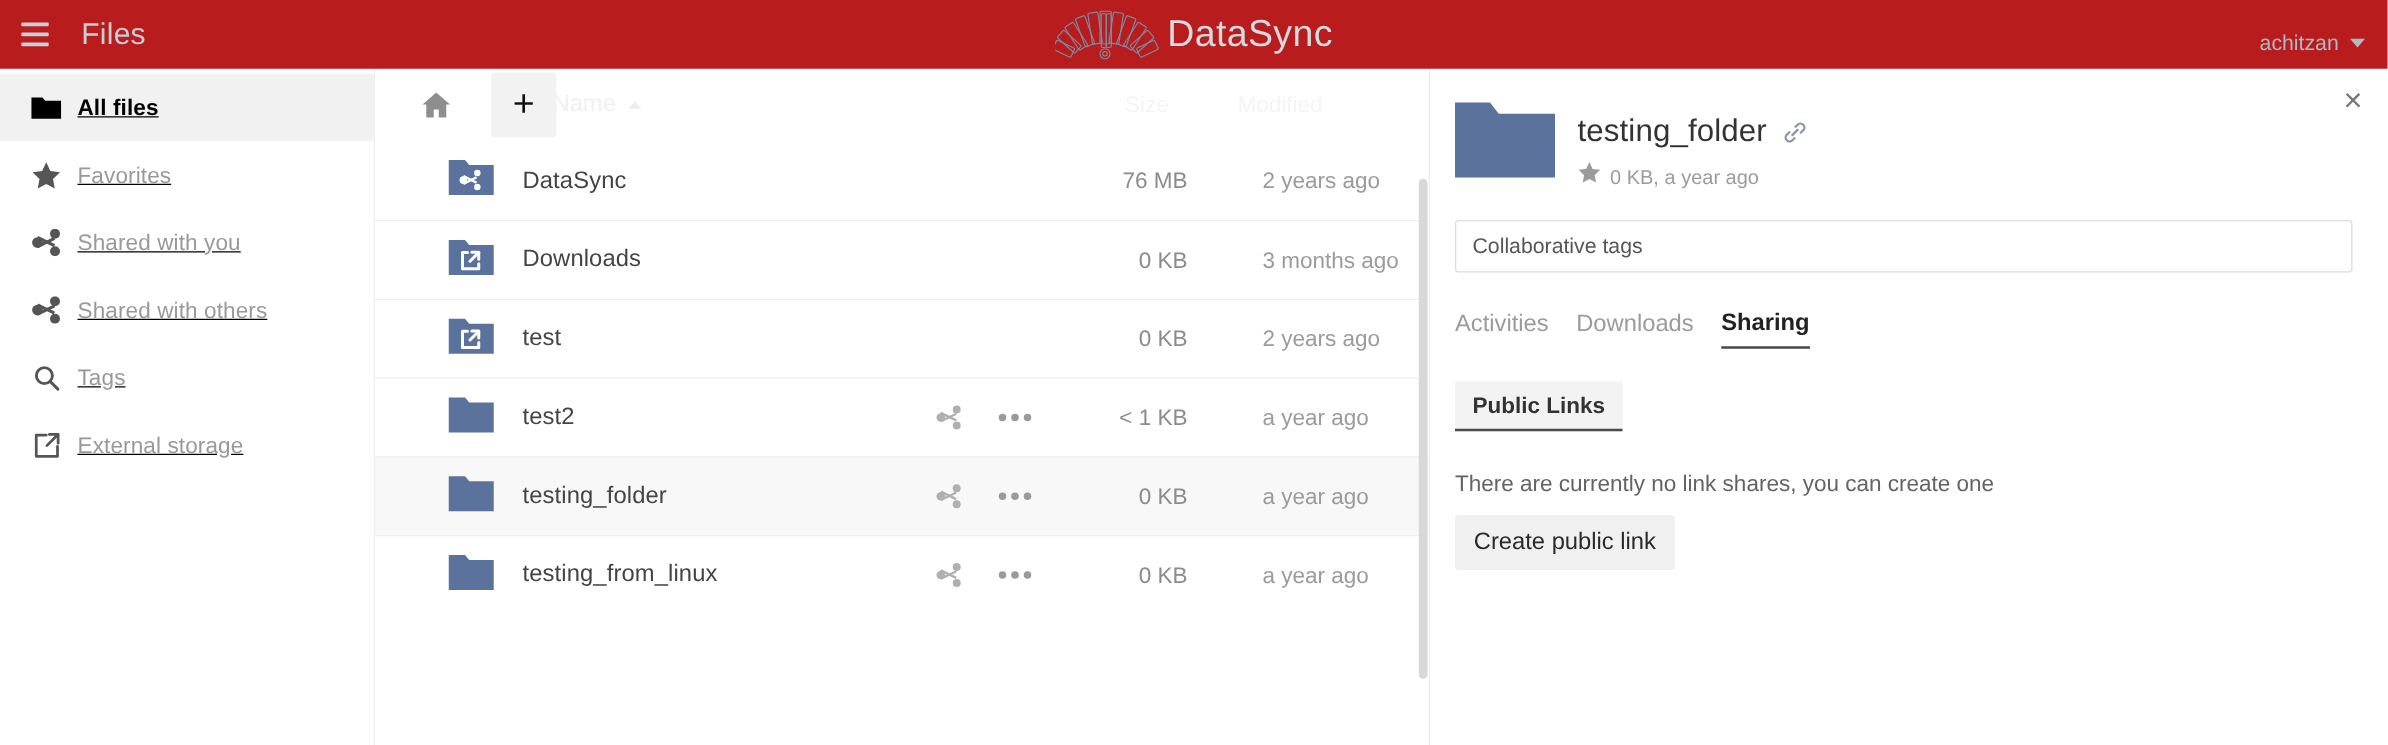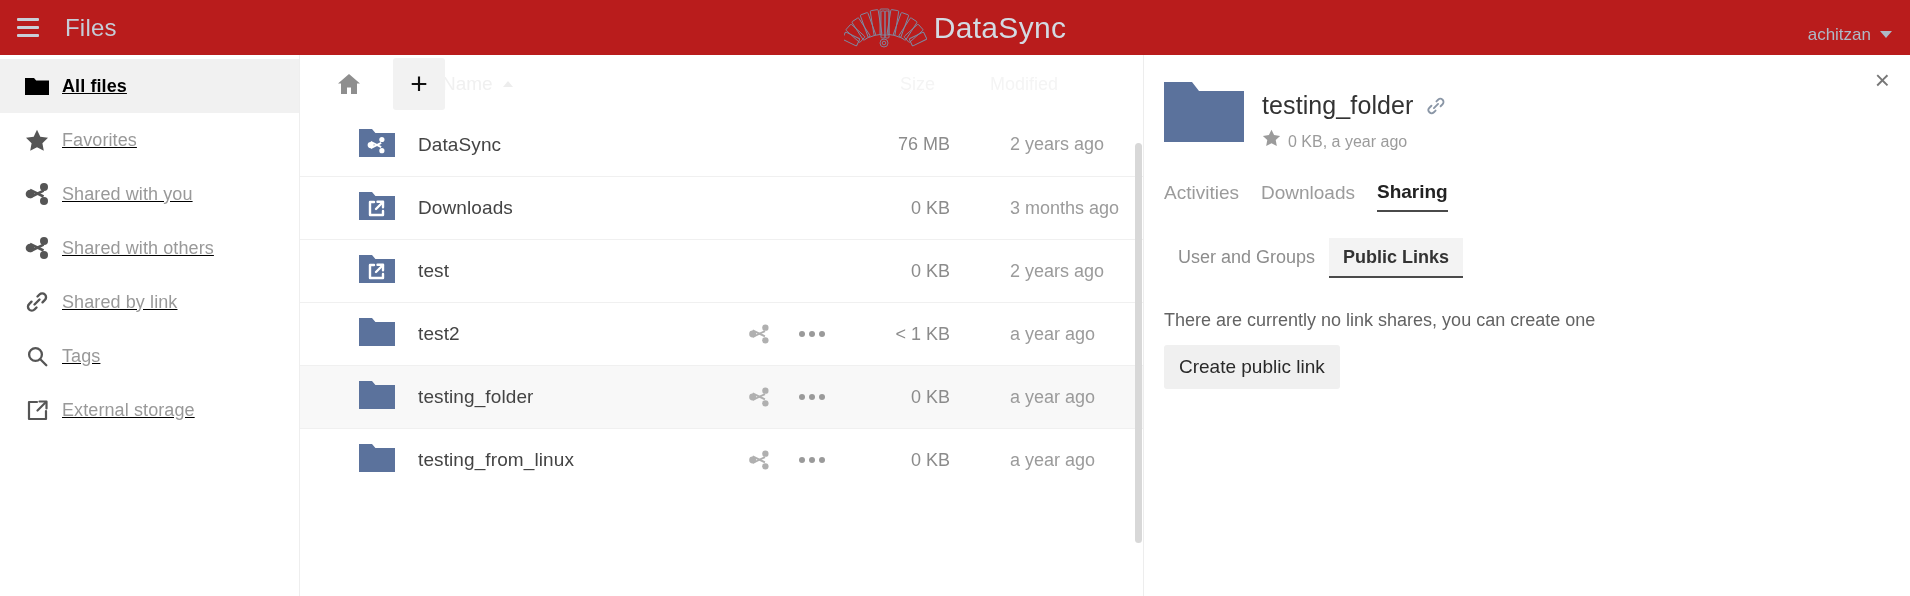--- a/index.html
+++ b/index.html
@@ -345,32 +345,20 @@
             <circle cx="19" cy="18" r="4"></circle>
             <circle cx="5" cy="11" r="4.3"></circle>
             <rect x="5" y="5.6" width="15" height="2.6" transform="rotate(26 5 7)"></rect>
             <rect x="5" y="13" width="15" height="2.6" transform="rotate(-26 5 14)"></rect>
           </g>
         </svg>
     </span>
     <span class="nav-label">Shared with others</span>
   </div>
 
-  <div class="nav-item">
-    <span class="nav-ico">
-      <svg width="24" height="24" viewBox="0 0 24 24">
-          <g fill="none" stroke="currentColor" stroke-width="2.4" stroke-linecap="round">
-        <path d="M9.5 14.5l5-5"></path>
-            <path d="M12.5 6.5l2-2a3.8 3.8 0 015.4 5.4l-2.4 2.4"></path>
-            <path d="M11.5 17.5l-2 2a3.8 3.8 0 01-5.4-5.4l2.4-2.4"></path>
-          </g>
-        </svg>
-    </span>
-    <span class="nav-label">Shared by link</span>
-  </div>
 
   <div class="nav-item">
     <span class="nav-ico">
       <svg width="23" height="23" viewBox="0 0 23 23">
           <g fill="none" stroke="currentColor" stroke-width="2.3" stroke-linecap="round">
             <circle cx="9.5" cy="9.5" r="6.4"></circle>
             <path d="M14.3 14.3l6 6"></path>
           </g>
         </svg>
     </span>
@@ -571,27 +559,27 @@
         <span>
           <svg width="19" height="18" viewBox="0 0 24 23">
               <path fill="#9b9b9b" d="M12 .8l3.3 7 7.7 1-5.6 5.4 1.4 7.6L12 18.2 5.2 21.8l1.4-7.6L1 8.8l7.7-1z"></path>
             </svg>
         </span>
         <span id="det-sub">0 KB, a year ago</span>
       </div>
     </div>
   </div>
 
+  <input id="tags-input" type="text" placeholder="Collaborative tags" style="">
 
   <div id="det-tabs">
     <div class="det-tab">Activities</div>
     <div class="det-tab">Downloads</div>
     <div class="det-tab active">Sharing</div>
   </div>
 
   <div id="share-tabs">
-    <div class="share-tab">User and Groups</div>
     <div class="share-tab active">Public Links</div>
   </div>
 
   <div id="no-shares-msg">There are currently no link shares, you can create one</div>
   <button id="create-link-btn">Create public link</button>
 </div>
 
 </body></html>

